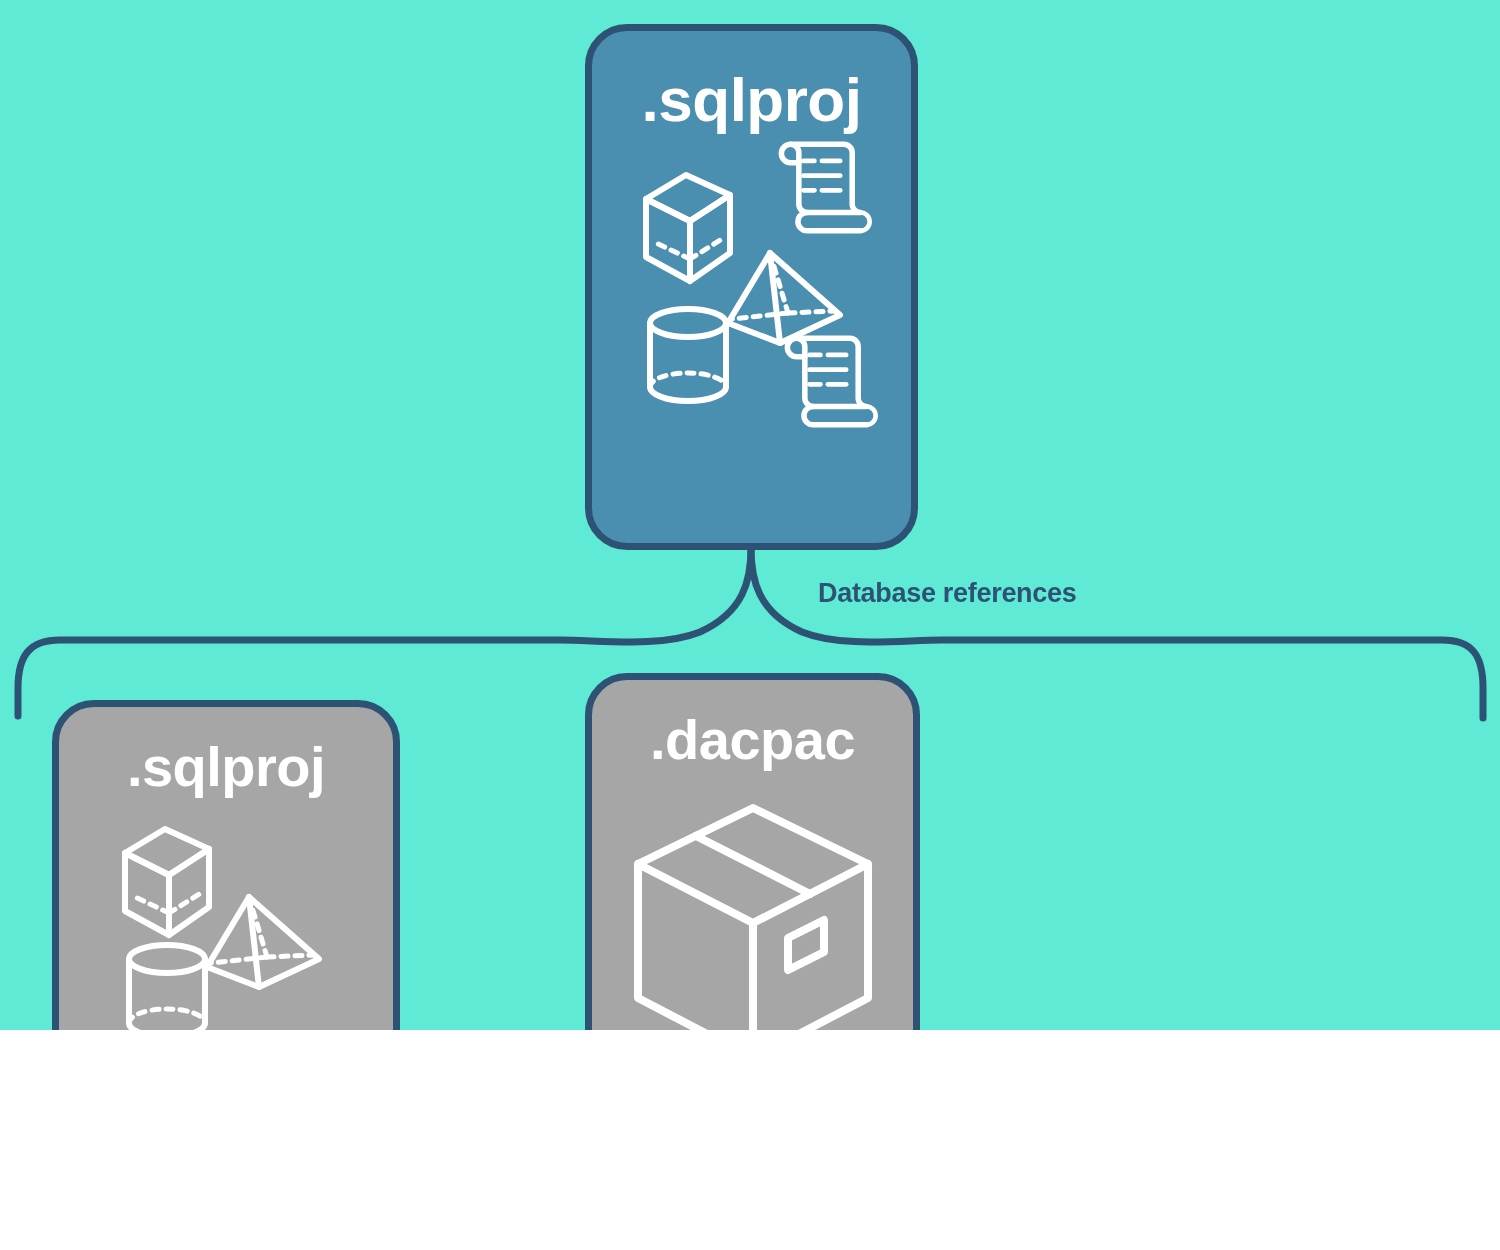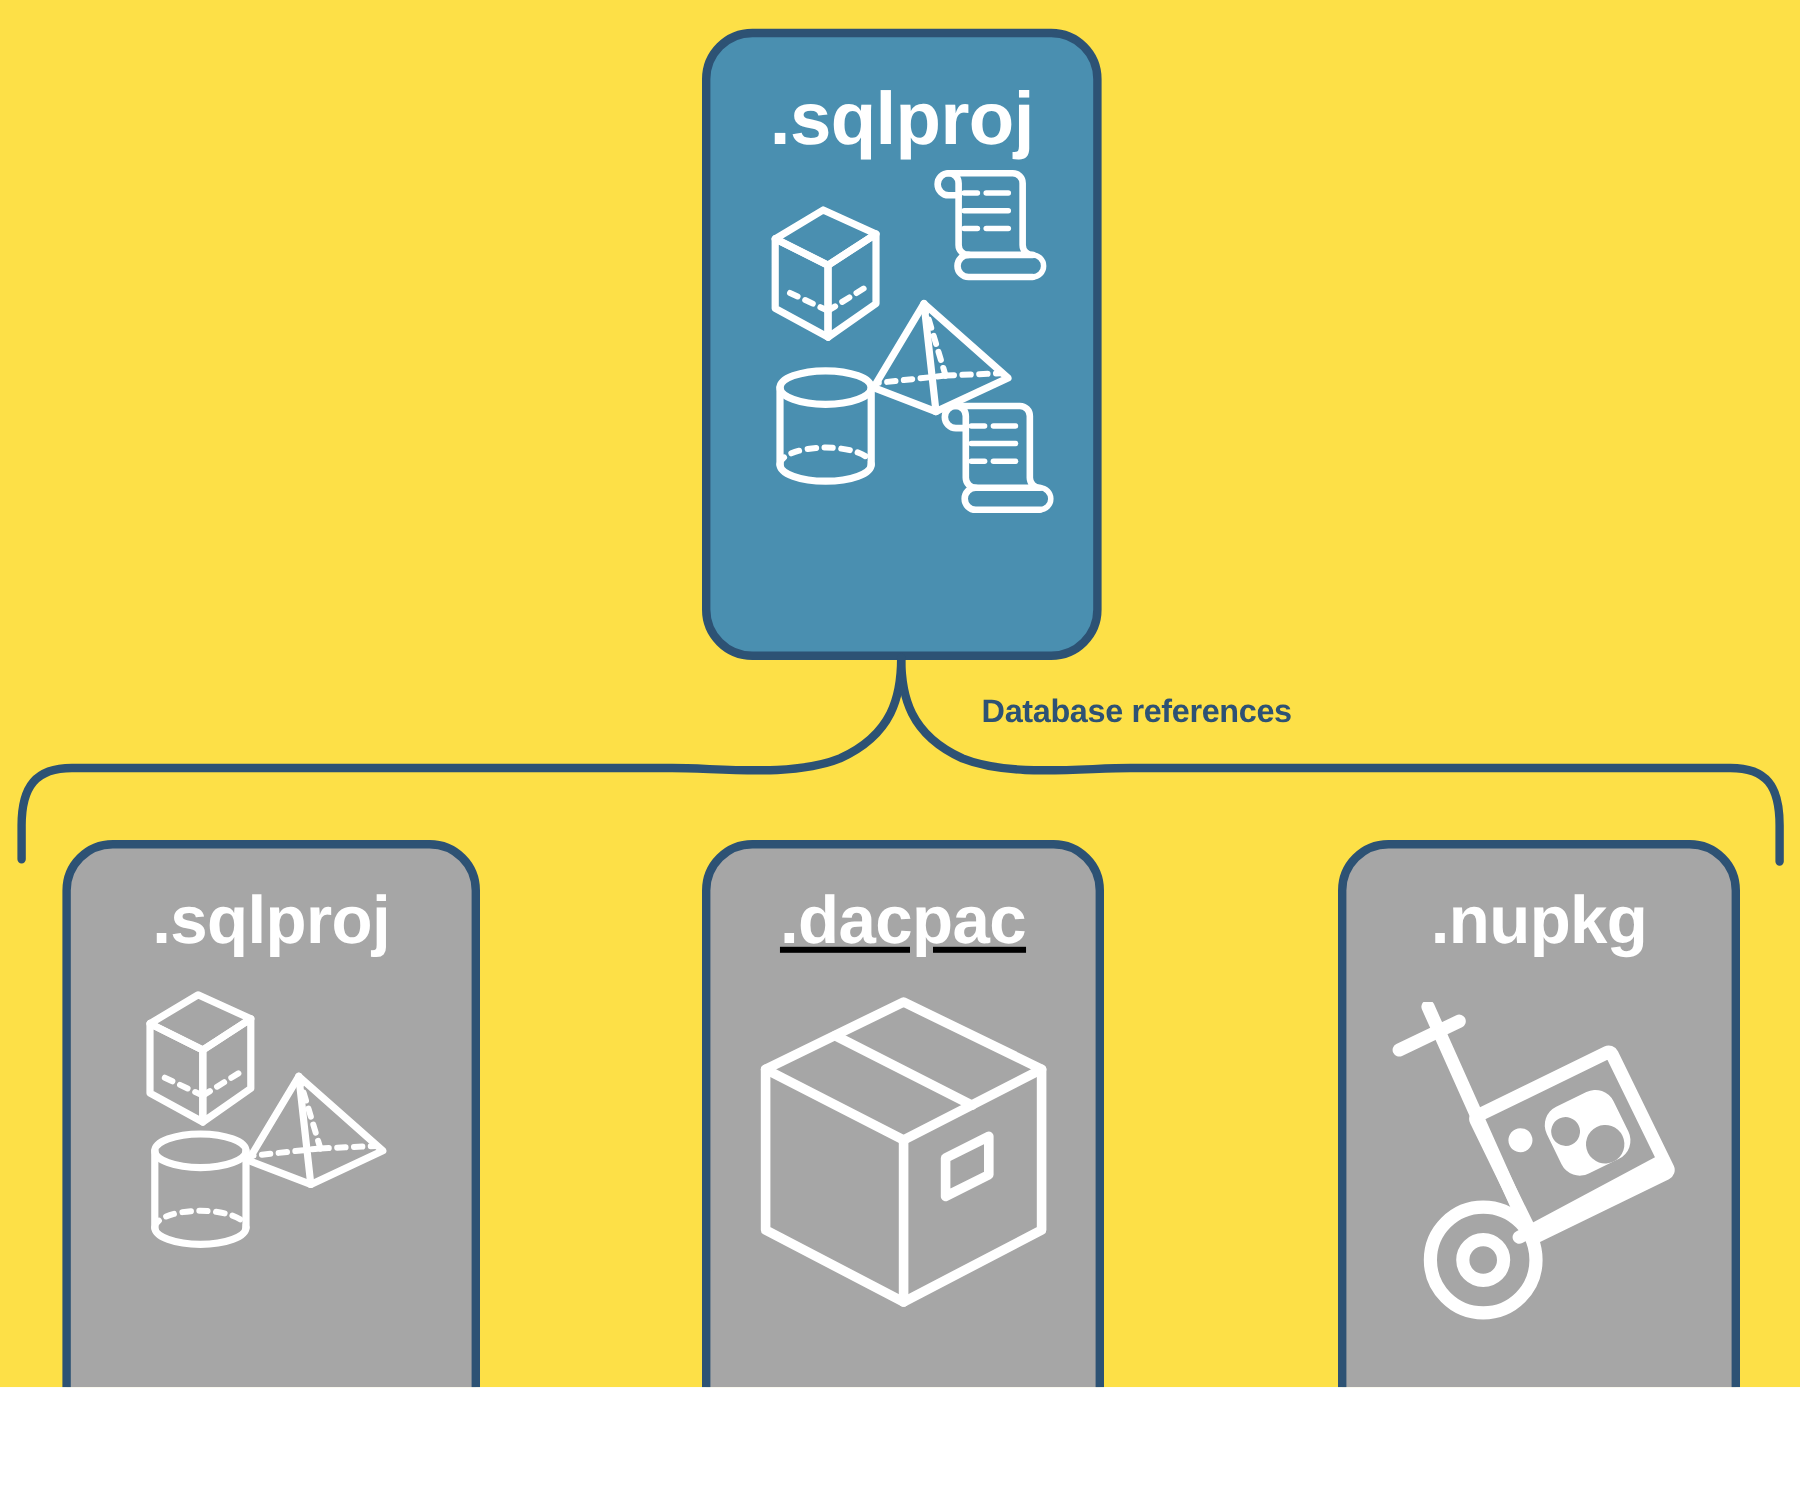--- a/index.html
+++ b/index.html
@@ -6,22 +6,22 @@
     margin: 0;
     padding: 0;
     background: #ffffff;
   }
   body {
     font-family: "Liberation Sans", sans-serif;
   }
   #stage {
     position: relative;
     width: 1500px;
-    height: 1156px;
-    background: #fde047;
+    height: 1030px;
+    background: #5eead4;
     overflow: hidden;
   }
 
   
   .card {
     position: absolute;
     box-sizing: border-box;
     border-radius: 42px;
     border: 7px solid #2d5274;
     display: flex;
@@ -206,60 +206,34 @@
             <path d="M82 20 L82 84"></path>
             <path d="M6 84 a38 14 0 0 0 76 0"></path>
             <path d="M6 84 a38 14 0 0 1 76 0" stroke-dasharray="7 7" stroke-width="5"></path>
           </g>
 
         </g>
       </svg>
     </div>
   </div>
 
-  <div class="card secondary" style="left:585px; top:700px; width:335px; height:525px;text-decoration:underline;">
+  <div class="card secondary" style="left:585px; top:673px; width:335px; height:525px;">
     <div class="card-title">.dacpac</div>
     <div class="card-art">
       <svg class="art-svg" width="250" height="270" viewBox="0 0 250 270" style="margin-top:30px;">
         <g fill="none" stroke="#ffffff" stroke-width="8" stroke-linecap="round" stroke-linejoin="round">
 
           <path d="M125 10 L240 66 L240 200 L125 260 L10 200 L10 66 Z"></path>
 
           <path d="M125 125 L125 260"></path>
 
           <path d="M10 66 L125 125 L240 66"></path>
 
           <path d="M68 38 L182 96"></path>
 
           <path d="M160 140 L196 122 L196 154 L160 172 Z"></path>
         </g>
       </svg>
     </div>
   </div>
 
-  <div class="card secondary" style="left:1115px; top:700px; width:335px; height:525px;">
-    <div class="card-title">.nupkg</div>
-    <div class="card-art">
-      <svg class="art-svg" width="250" height="270" viewBox="0 0 250 270" style="margin-top:40px;">
-        <g fill="none" stroke="#ffffff" stroke-width="11" stroke-linecap="round" stroke-linejoin="round">
-
-          <path d="M8 40 L58 16"></path>
-
-          <path d="M32 4 L116 192"></path>
-
-          <path d="M108 196 L228 132"></path>
-
-          <circle cx="78" cy="215" r="44"></circle>
-          <circle cx="78" cy="215" r="17"></circle>
-        </g>
-
-        <g transform="rotate(-26 155 125)">
-          <rect x="92" y="62" width="126" height="112" rx="3" fill="none" stroke="#ffffff" stroke-width="11"></rect>
-          <rect x="140" y="84" width="62" height="62" rx="17" fill="#ffffff"></rect>
-          <circle cx="118" cy="96" r="10" fill="#ffffff"></circle>
-          <circle cx="155" cy="106" r="12" fill="#a6a6a6"></circle>
-          <circle cx="180" cy="130" r="16" fill="#a6a6a6"></circle>
-        </g>
-      </svg>
-    </div>
-  </div>
 
 </div>
 
 </body></html>

